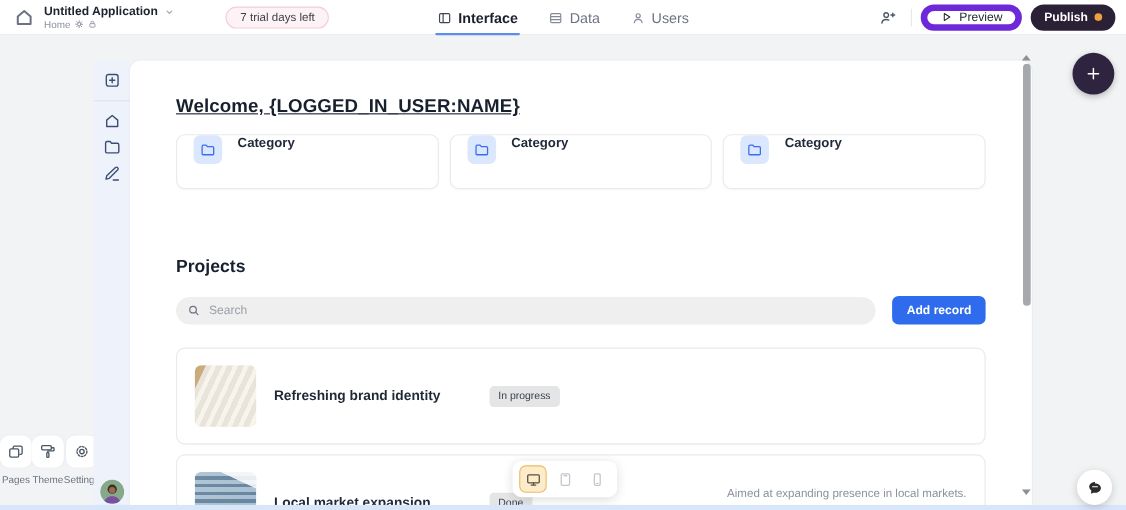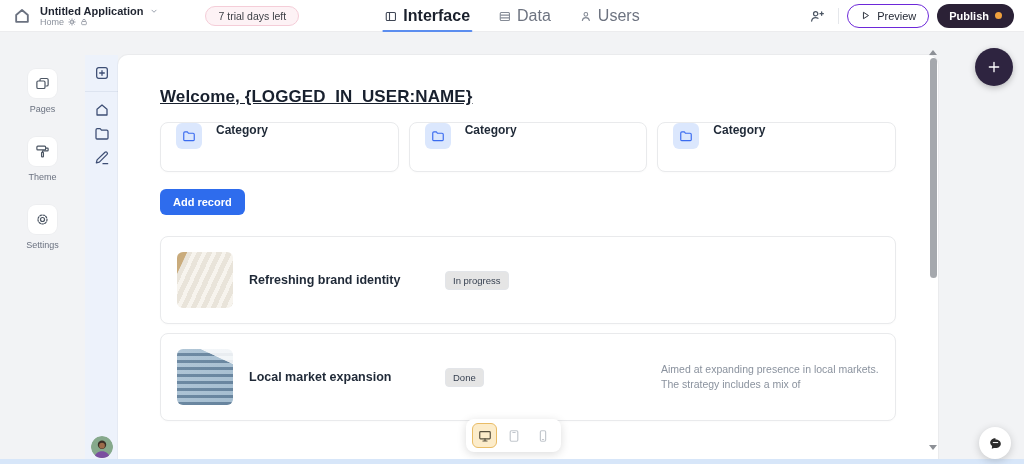--- a/index.html
+++ b/index.html
@@ -29,48 +29,48 @@
   .trial-badge {
     margin-left:46px; font-size:10.5px; color:#3c3f45;
     background:#fdf2f5; border:1px solid #f5cdd8; border-radius:999px;
     padding:3px 12px; white-space:nowrap;
   }
   .tabs {
     position:absolute; left:50%; transform:translateX(-50%);
     top:0; height:32px; display:flex; align-items:stretch; gap:28px;
   }
   .tab { position:relative; display:flex; align-items:center; gap:6px;
-    font-size:16px; color:#6d7380; cursor:pointer; }
+    font-size:13px; color:#6d7380; cursor:pointer; }
   .tab .t-icon { color:#858b96; }
   .tab.active { color:#1a202c; font-weight:bold; }
   .tab.active .t-icon { color:#3f4document655; color:#3f4655; }
   .tab.active::after {
     content:""; position:absolute; left:-2px; right:-2px; bottom:0;
     height:2px; background:#5b8def; border-radius:2px;
   }
   .header-right { margin-left:auto; display:flex; align-items:center; gap:8px; }
   .icon-btn { width:26px; height:26px; border-radius:6px; border:none; background:transparent;
     display:flex; align-items:center; justify-content:center; color:#4b5563; cursor:pointer; }
   .vdiv { width:1px; height:16px; background:#e5e7eb; }
   .btn-preview {
     display:flex; align-items:center; gap:6px; background:#fff;
-    border:1px solid #6d28d9; border-radius:15px; height:24px; padding:0 12px;
+    border:6px solid #6d28d9; border-radius:15px; height:24px; padding:0 12px;
     font-size:11px; color:#1f2430; font-family:inherit; cursor:pointer;
   }
   .btn-publish {
     display:flex; align-items:center; gap:6px; background:#2b2136; color:#fff;
     border:none; border-radius:15px; height:24px; padding:1px 12px;
     font-size:11px; font-weight:bold; font-family:inherit; cursor:pointer;
   }
   .publish-dot { width:7px; height:7px; border-radius:50%; background:#f0a13d; }
 
   
   .left-sidebar {
-    position:absolute; left:0; top:48px; bottom:0; width:85px;
-    display:flex; flex-direction:column; align-items:center; padding-top:21px;
+    position:absolute; left:0; top:32px; bottom:0; width:85px;
+    display:flex; flex-direction:row; align-items:flex-end; padding-top:21px;
   }
   .side-item { display:flex; flex-direction:column; align-items:center; margin-bottom:23px; cursor:pointer; }
   .side-box { width:29px; height:29px; background:#fff; border-radius:8px;
     display:flex; align-items:center; justify-content:center; color:#4b5563;
     box-shadow:0 0 0 1px rgba(0,0,0,0.02); }
   .side-label { font-size:9px; color:#6b7280; margin-top:6px; }
 
   
   .rail {
     position:absolute; left:85px; top:55px; bottom:0; width:33px;
@@ -356,22 +356,32 @@
     <div class="cat-card">
       <span class="cat-icon-box">
         <svg width="14" height="14" viewBox="0 0 24 24" fill="none" stroke="currentColor" stroke-width="2" stroke-linejoin="round">
             <path d="M3 18.5V7a2 2 0 0 1 2-2h4.2l2 2.3H19a2 2 0 0 1 2 2v9.2a1.5 1.5 0 0 1-1.5 1.5h-15A1.5 1.5 0 0 1 3 18.5Z"></path>
           </svg>
       </span>
       <span class="cat-label">Category</span>
     </div>
   </div>
 
+  <h2 class="projects-title">Projects</h2>
 
   <div class="search-row">
+    <div class="search-wrap">
+      <span class="s-icon">
+        <svg width="12" height="12" viewBox="0 0 24 24" fill="none" stroke="currentColor" stroke-width="2.2" stroke-linecap="round">
+            <circle cx="11" cy="11" r="6"></circle>
+            <path d="M15.5 15.5 20 20"></path>
+          </svg>
+      </span>
+      <input class="search-input" type="text" placeholder="Search" style="">
+    </div>
     <button class="btn-add">Add record</button>
   </div>
 
   <div class="proj-list">
     <div class="proj-card">
       <div class="thumb thumb-keyboard"></div>
       <span class="proj-title">Refreshing brand identity</span>
       <span class="status-badge">In progress</span>
     </div>
     <div class="proj-card">

